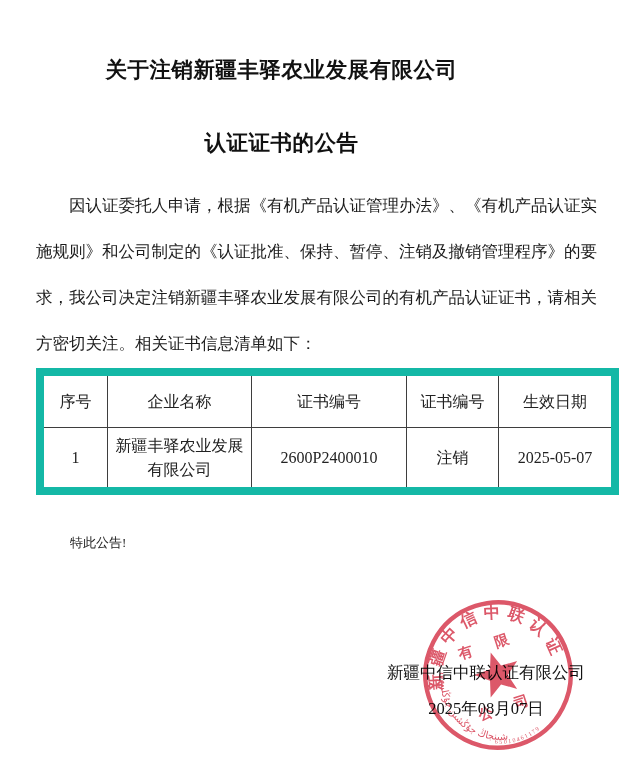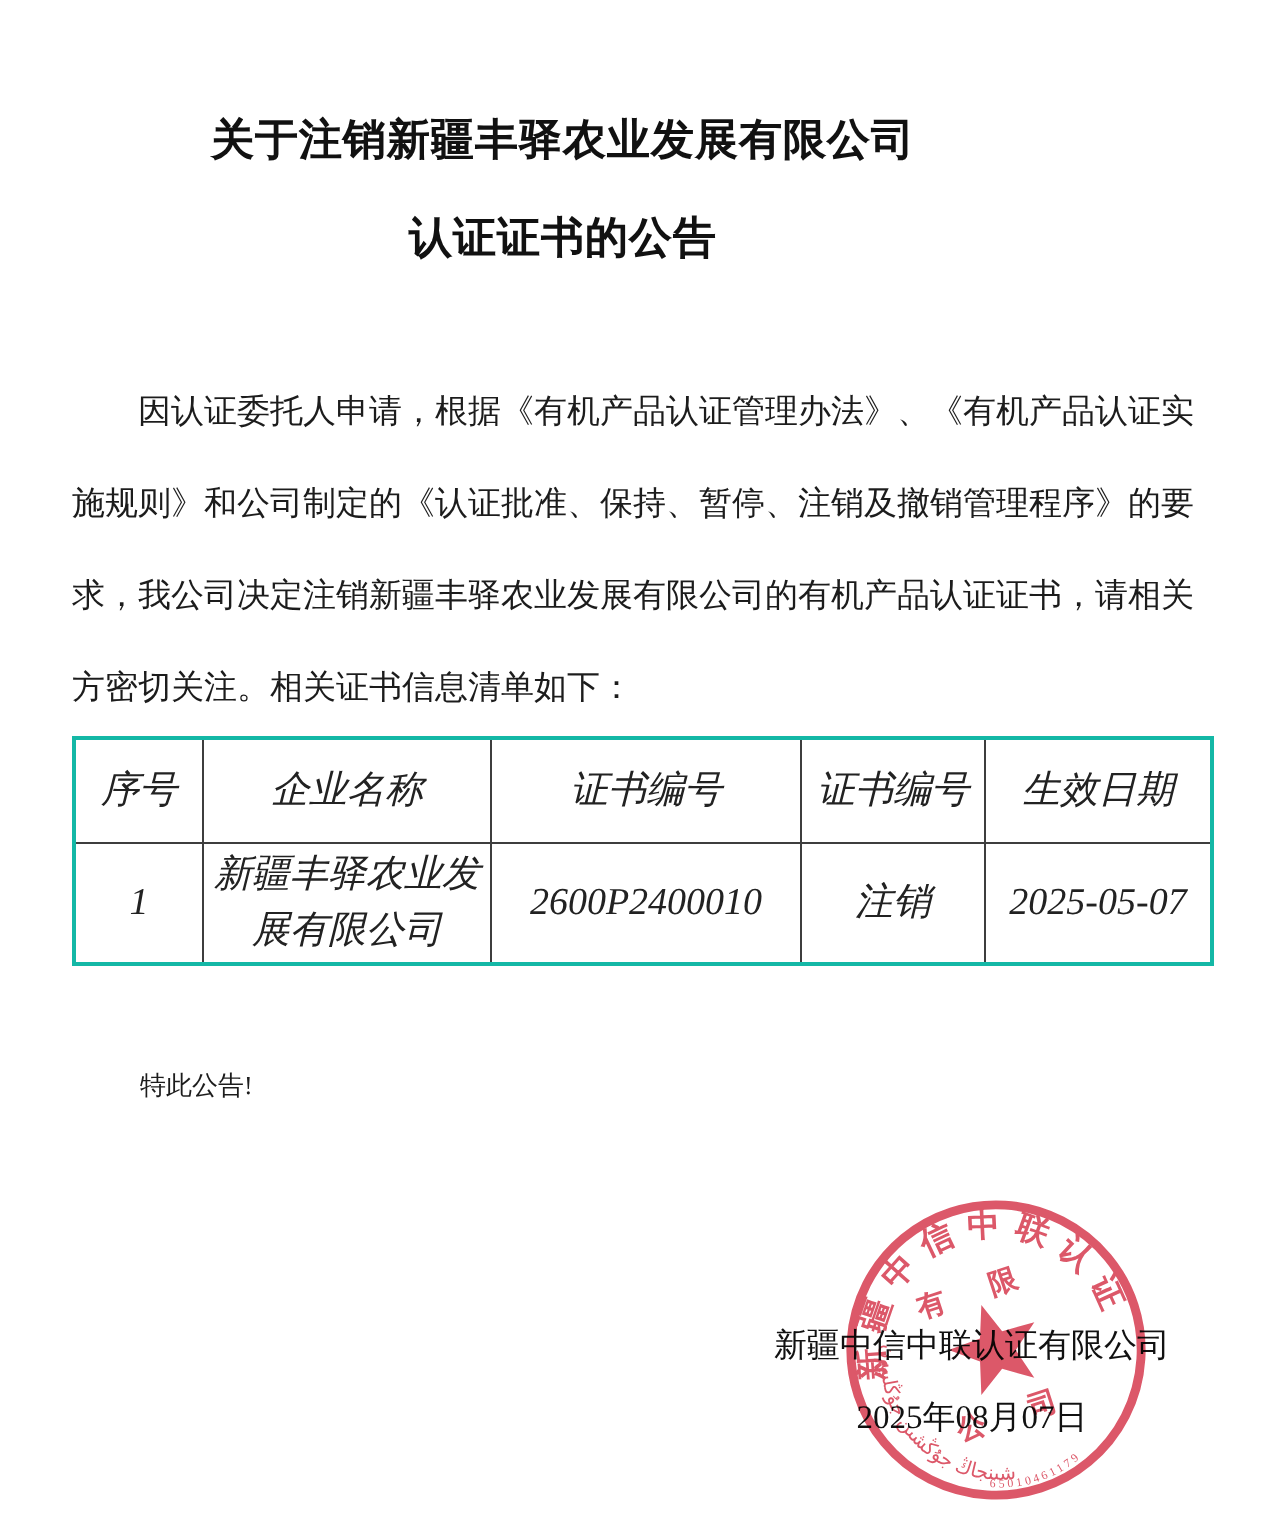--- a/index.html
+++ b/index.html
@@ -12,33 +12,33 @@
     color:#1c1c1c;
   }
   .title{
     position:absolute;left:0;width:563px;
     text-align:center;
     font-size:21.5px;font-weight:bold;
     letter-spacing:0.5px;
     color:#111;
   }
   .title-1{top:55px;}
-  .title-2{top:104px;}
+  .title-2{top:128px;}
   .body-text{
     position:absolute;top:183px;left:36px;width:561px;
     font-size:16.5px;line-height:46px;
     text-align:justify;text-justify:inter-character;
     text-indent:2em;
     color:#1c1c1c;
   }
   table.cert-table{
     position:absolute;top:368px;left:36px;
     border-collapse:collapse;table-layout:fixed;
-    border:2px solid #14b8a6;
-    font-size:19px;color:#222;font-style:italic;
+    border:8px solid #14b8a6;
+    font-size:16px;color:#222;
   }
   table.cert-table td{
     border:1.5px solid #3e3e3e;
     text-align:center;vertical-align:middle;
     padding:0 4px;
     line-height:1.45;
   }
   table.cert-table tr.hdr td{height:51px;}
   table.cert-table tr.row td{height:59px;}
   .col-no{width:55px;}

